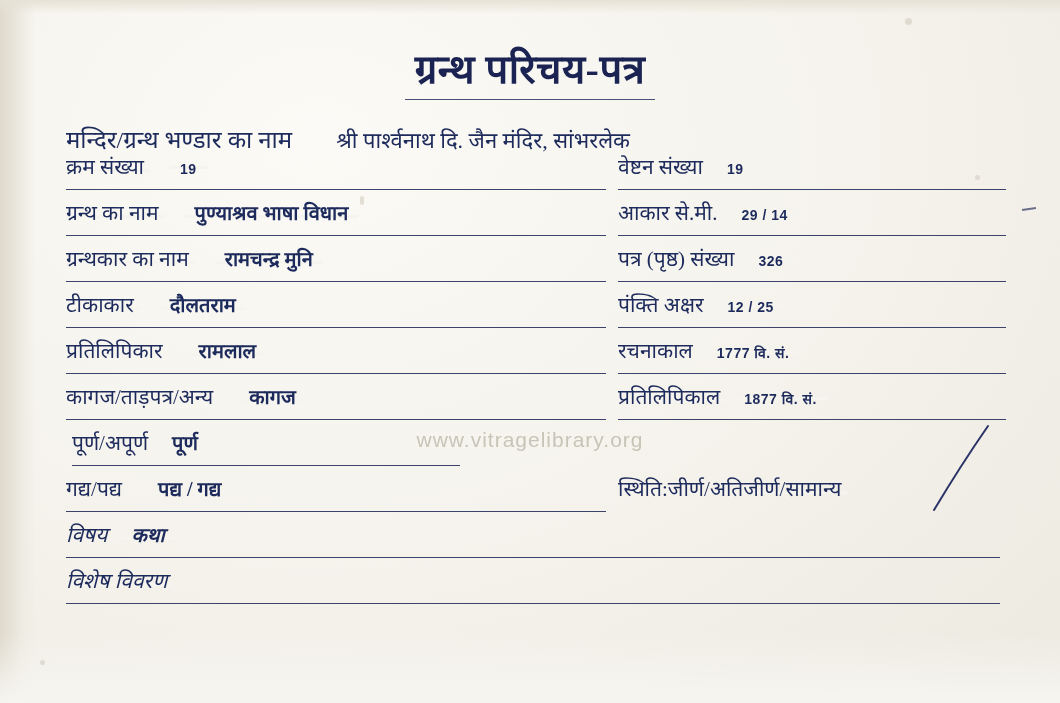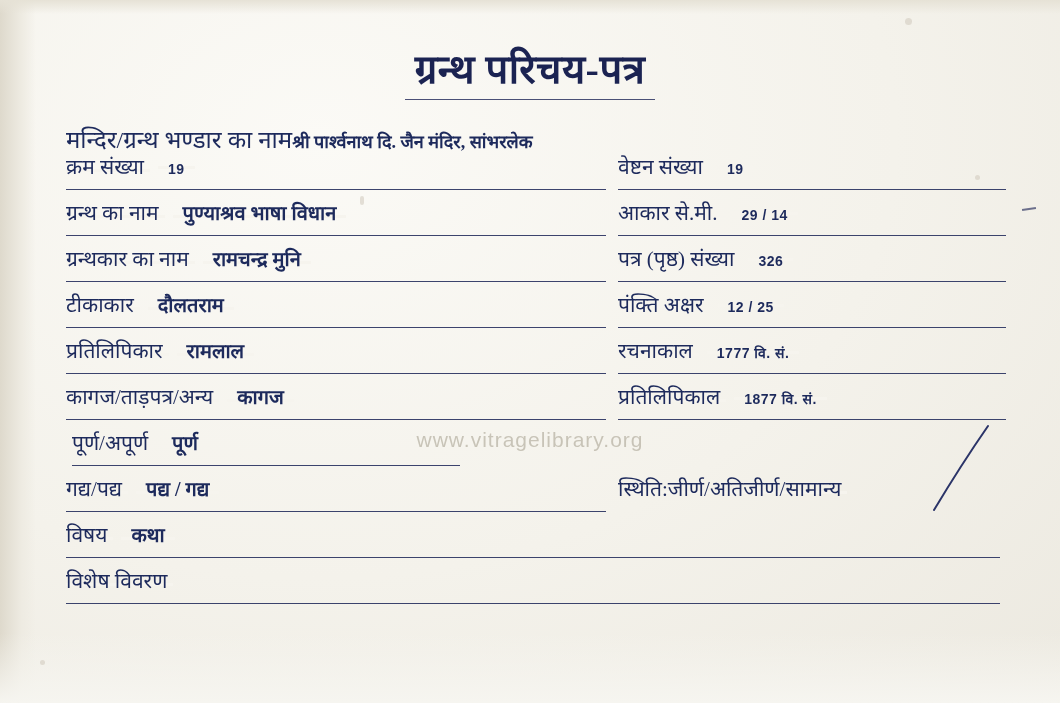--- a/index.html
+++ b/index.html
@@ -75,23 +75,24 @@
     width: 930px;
     display: flex;
     align-items: baseline;
   }
   .header-row .label {
     font-size: 24px;
     color: #1d2a5c;
     white-space: nowrap;
   }
   .header-row .value {
-    font-size: 18px;
+    font-size: 22px;
     color: #1d2a5c;
-    font-weight: 700;
+    font-weight: 400;
+    margin-left: 44px;
     white-space: nowrap;
   }
 
   
   .form {
     position: absolute;
     top: 152px;
     left: 66px;
     width: 940px;
   }
@@ -100,23 +101,23 @@
     height: 46px;
     align-items: flex-start;
   }
   .cell {
     position: relative;
     display: flex;
     align-items: baseline;
     height: 46px;
     box-sizing: border-box;
   }
-  .cell.left  { width: 546px; }
+  .cell.left  { width: 546px; gap: 12px; }
   .cell.right { width: 394px; padding-left: 6px; }
-  .cell.full  { width: 940px; }
+  .cell.full  { width: 940px; font-style: italic; }
 
   .cell .label {
     font-size: 21px;
     color: #1d2a5c;
     white-space: nowrap;
     z-index: 2;
     background: transparent;
     padding-right: 6px;
   }
   .cell .value {

